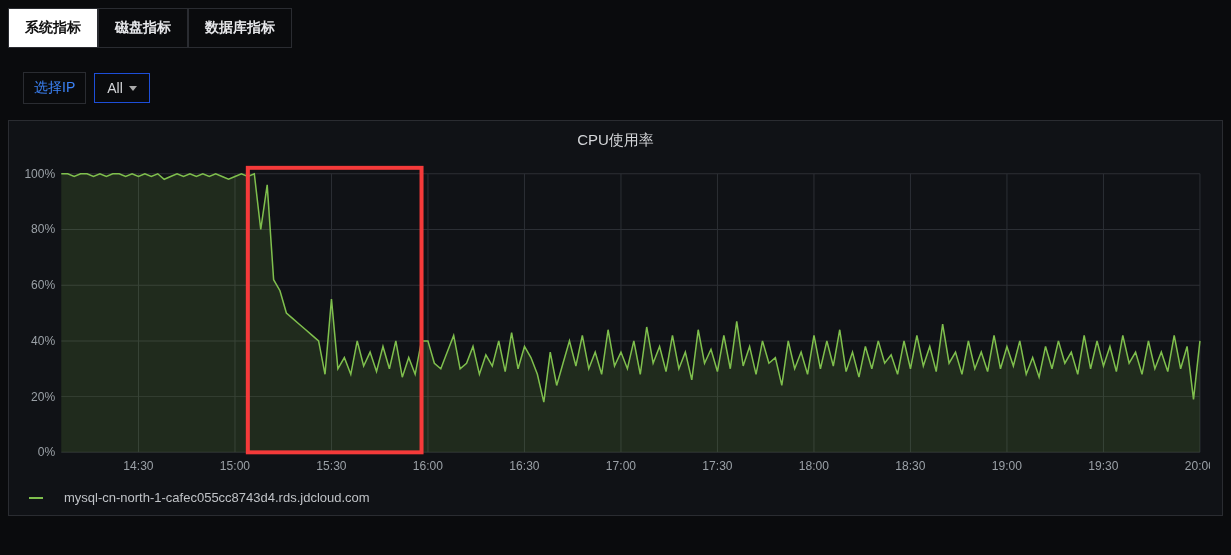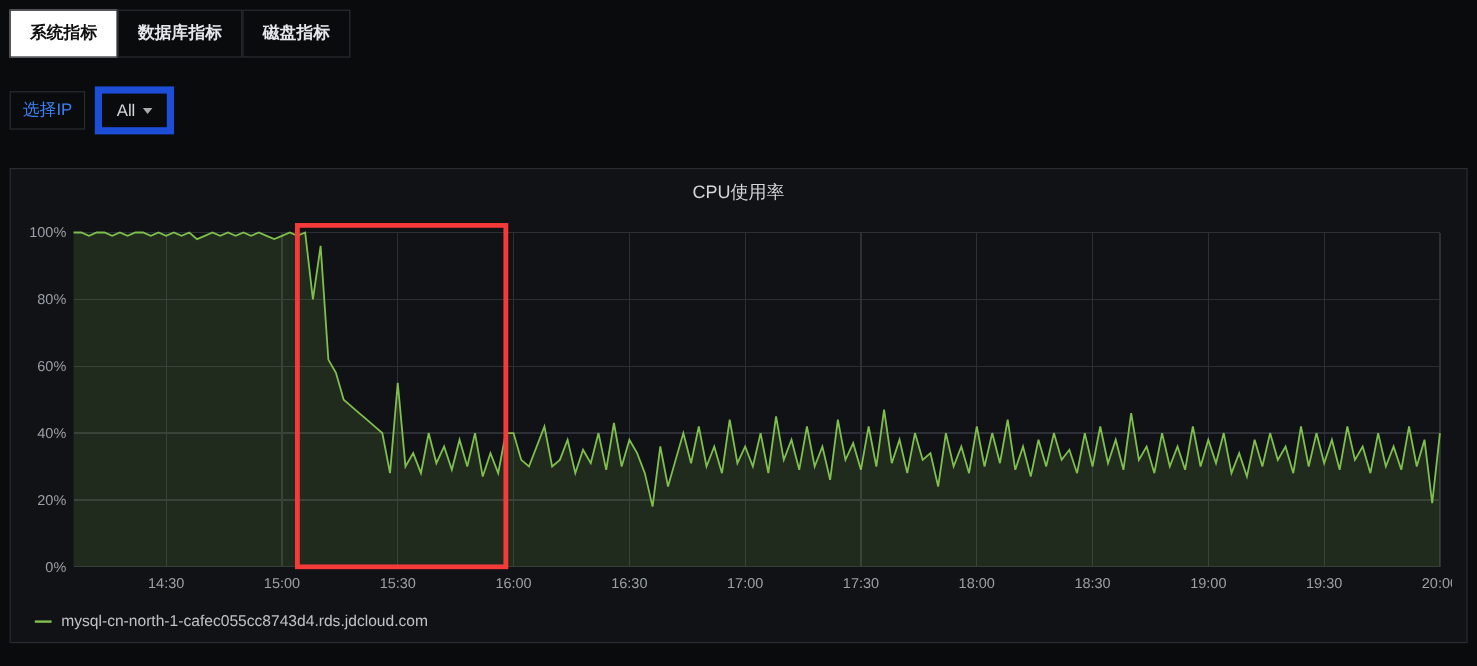--- a/index.html
+++ b/index.html
@@ -26,48 +26,48 @@
     font-weight: bold;
   }
   .tab.active {
     background: #fff;
     color: #111;
   }
   .selector-row {
     display: flex;
     align-items: center;
     gap: 8px;
-    padding: 24px 8px 12px;
+    padding: 24px 23px 12px;
   }
   .select-ip-label {
     border: 1px solid #2a2c31;
     color: #3b82f6;
     padding: 6px 10px;
     font-size: 14px;
     cursor: pointer;
   }
   .ip-dropdown {
-    border: 6px solid #1d4ed8;
+    border: 1px solid #1d4ed8;
     color: #d4d6d9;
     padding: 6px 12px;
     font-size: 14px;
     cursor: pointer;
     display: inline-flex;
     align-items: center;
     gap: 6px;
   }
   .ip-dropdown .chev {
     display: inline-block;
     width: 0; height: 0;
     border-left: 4px solid transparent;
     border-right: 4px solid transparent;
     border-top: 5px solid #aaa;
   }
   .panel {
-    margin: 16px 8px 8px;
+    margin: 4px 8px 8px;
     border: 1px solid #2a2c31;
     background: #101216;
   }
   .panel-title {
     text-align: center;
     color: #d4d6d9;
     font-size: 15px;
     padding: 10px 0 4px;
   }
   .chart-wrap {
@@ -77,36 +77,36 @@
   }
   svg.chart { width: 100%; height: 100%; display: block; }
   .grid line { stroke: #2c2f35; stroke-width: 1; shape-rendering: crispEdges; }
   .axis text { fill: #9aa0a6; font-size: 12px; }
   .series-line { fill: none; stroke: #7fbf4d; stroke-width: 1.5; }
   .series-area { fill: rgba(127,191,77,0.15); }
   .highlight-box { fill: none; stroke: #f53a3a; stroke-width: 4; }
   .legend {
     display: flex;
     align-items: center;
-    gap: 8px;
+    gap: 21px;
     padding: 6px 12px 10px 20px;
     font-size: 13px;
     color: #bfc2c6;
   }
   .legend .swatch {
     width: 14px; height: 2px; background: #7fbf4d;
   }
 </style>
 </head>
 <body>
 
 <div class="tabs">
   <div class="tab active">系统指标</div>
+  <div class="tab">磁盘指标</div>
   <div class="tab">数据库指标</div>
-  <div class="tab">磁盘指标</div>
 </div>
 
 <div class="selector-row">
   <div class="select-ip-label">选择IP</div>
   <div class="ip-dropdown">
     <span>All</span>
     <span class="chev"></span>
   </div>
 </div>
 

